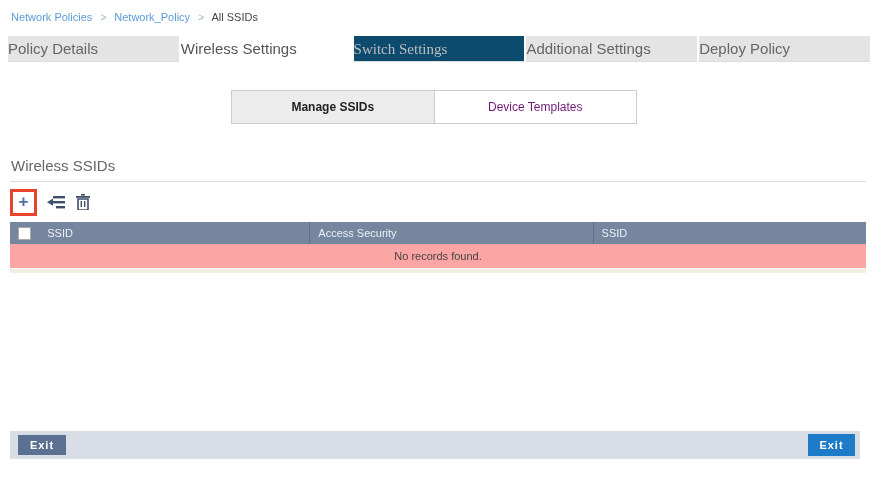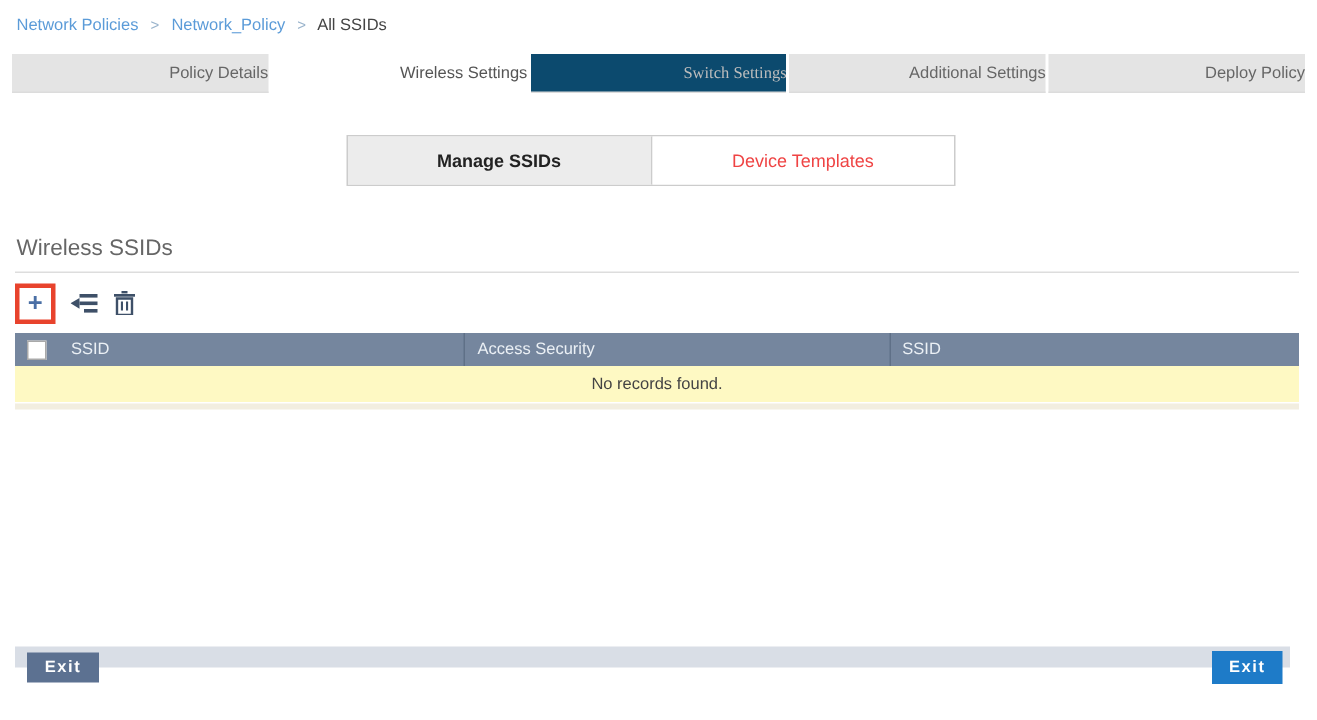--- a/index.html
+++ b/index.html
@@ -9,29 +9,29 @@
   .page { position: absolute; top: 0; left: 0; width: 878px; height: 480px; }
 
   
   .breadcrumb { position: absolute; top: 11px; left: 11px; font-size: 11px; color: #444; white-space: nowrap; }
   .breadcrumb .crumb-link { color: #5b9bd8; cursor: pointer; }
   .breadcrumb .crumb-sep { color: #9ab4cc; margin: 0 5px; font-size: 10px; }
   .breadcrumb .crumb-current { color: #444; }
 
   
   .tabs { position: absolute; top: 36px; left: 8px; width: 862px; display: flex; gap: 2px; height: 26px; }
-  .tab { flex: 1; text-align: right; line-height: 26px; font-size: 11px; background: #e4e4e4; color: #666; cursor: pointer; border-bottom: 1px solid #dcdcdc; }
+  .tab { flex: 1; text-align: left; line-height: 26px; font-size: 15px; background: #e4e4e4; color: #666; cursor: pointer; border-bottom: 1px solid #dcdcdc; }
   .tab--active { background: #ffffff; color: #555; border-bottom: 1px solid #ffffff; }
   .tab--disabled { background: #0c4a6e; color: #bdbdbd; font-family: Liberation Serif, serif; }
 
   
   .subtabs { position: absolute; top: 90px; left: 231px; width: 406px; height: 34px; border: 1px solid #cccccc; display: flex; background: #fff; }
   .subtab { flex: 1; text-align: center; line-height: 32px; font-size: 12px; cursor: pointer; }
   .subtab--active { background: #ececec; color: #222; font-weight: bold; border-right: 1px solid #cccccc; text-align: center; }
-  .subtab--inactive { background: #ffffff; color: #ef4444; }
+  .subtab--inactive { background: #ffffff; color: #701a75; }
 
   
   .section-title { position: absolute; top: 157px; left: 11px; font-size: 15px; color: #666; }
   .section-divider { position: absolute; top: 181px; left: 10px; width: 856px; border-top: 1px solid #dddddd; }
 
   
   .toolbar { position: absolute; top: 188px; left: 10px; height: 28px; display: flex; align-items: center; }
   .annotation-box { border: 3px solid #e8432d; width: 27px; height: 27px; display: flex; align-items: center; justify-content: center; }
   .add-btn { width: 100%; height: 100%; display: flex; align-items: center; justify-content: center; cursor: pointer; }
   .plus-glyph { color: #4a6fa5; font-size: 17px; font-weight: bold; line-height: 1; margin-top: -1px; }
@@ -39,25 +39,25 @@
 
   
   .ssid-table { position: absolute; top: 222px; left: 10px; width: 856px; }
   .thead { display: flex; height: 22px; background: #75869e; align-items: center; }
   .th { font-size: 11px; color: #ebf0f5; padding-left: 8px; height: 22px; line-height: 22px; overflow: hidden; }
   .th-check { width: 30px; padding-left: 0; display: flex; align-items: center; justify-content: center; }
   .th-ssid { width: 256px; }
   .th-sec { width: 290px; border-left: 1px solid #5f7087; margin-left: 20px; }
   .th-vlan { width: 280px; border-left: 1px solid #5f7087; }
   .checkbox { width: 13px; height: 13px; background: #ffffff; border: 1px solid #a9a9a9; display: inline-block; cursor: pointer; }
-  .empty-row { height: 24px; line-height: 24px; text-align: center; font-size: 11px; color: #444; background: #fef9c3; }
+  .empty-row { height: 24px; line-height: 24px; text-align: center; font-size: 11px; color: #444; background: #fca5a5; }
   .table-footer-line { height: 4px; background: #f2eee0; margin-top: 1px; }
 
   
-  .bottom-bar { position: absolute; top: 431px; left: 10px; width: 850px; height: 14px; background: #d9dee6; }
+  .bottom-bar { position: absolute; top: 431px; left: 10px; width: 850px; height: 28px; background: #d9dee6; }
   .exit-button { position: absolute; left: 8px; top: 4px; width: 48px; height: 20px; background: #5c7191; color: #ffffff; font-size: 11px; font-weight: bold; letter-spacing: 1px; text-align: center; line-height: 20px; cursor: pointer; }
   .next-button { position: absolute; right: 5px; top: 3px; width: 47px; height: 22px; background: #1e7bc8; color: #ffffff; font-size: 11px; font-weight: bold; letter-spacing: 1px; text-align: center; line-height: 22px; cursor: pointer; }
 
   svg.icon { display: block; }
 </style>
 </head>
 <body>
 
 <div class="page">
 

